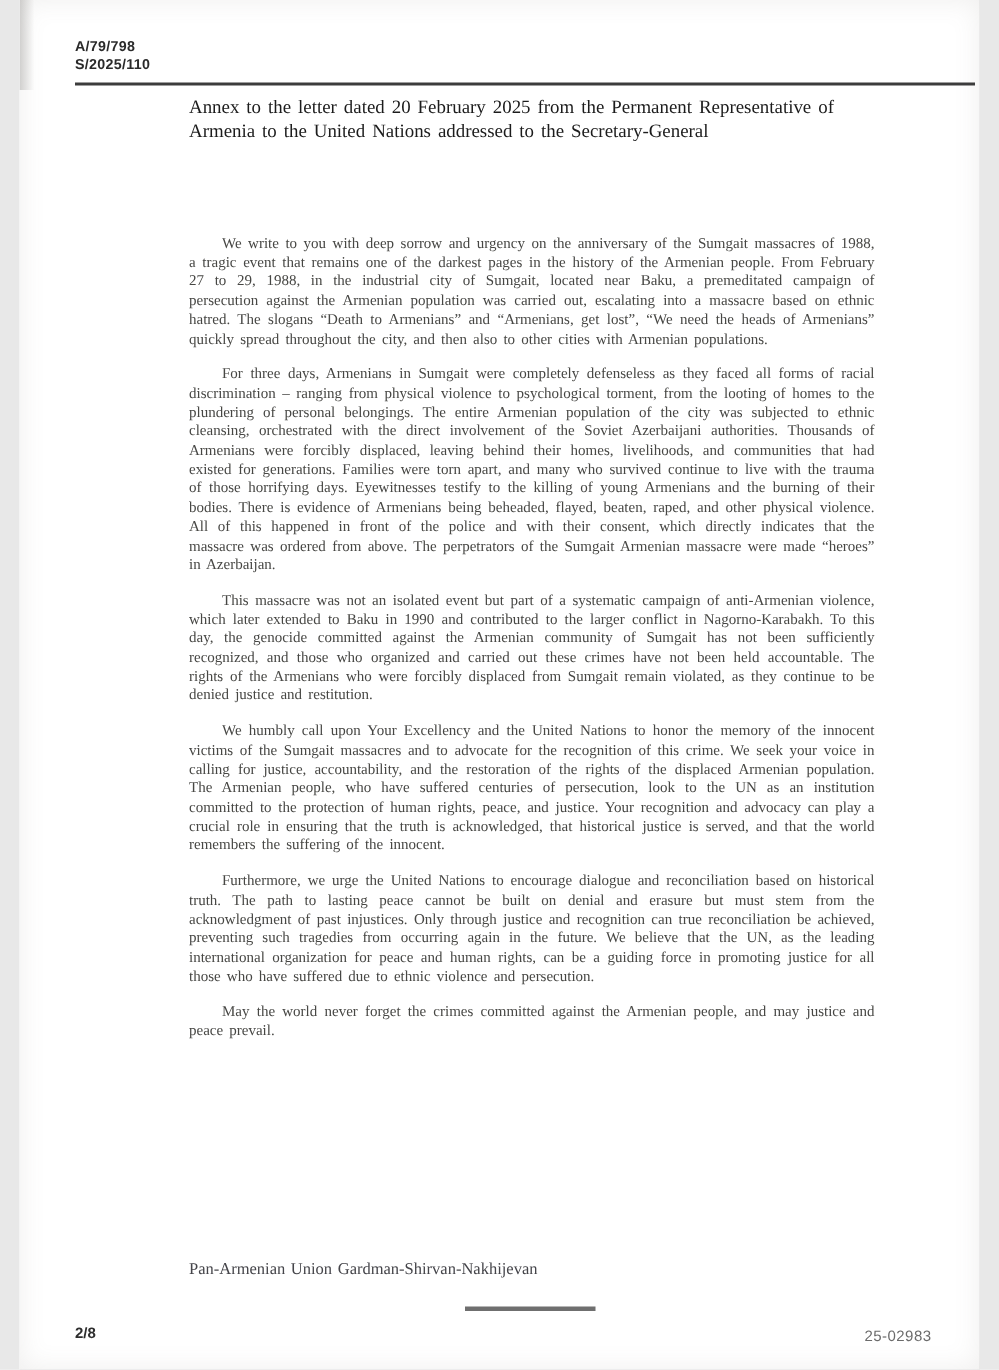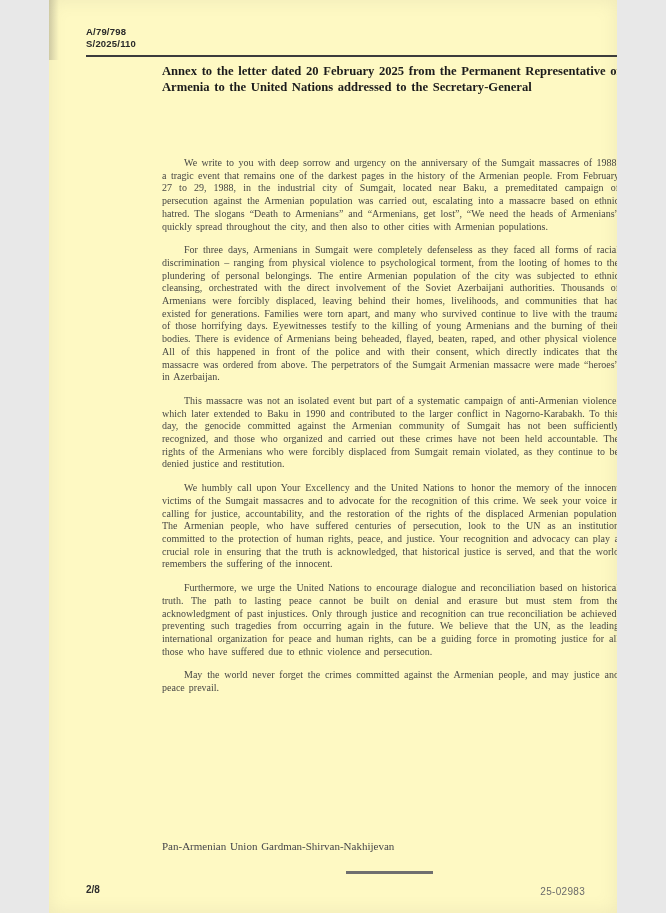--- a/index.html
+++ b/index.html
@@ -2,24 +2,24 @@
 <html><head>
 <meta charset="utf-8">
 <style>
   html, body {
     margin: 0;
     padding: 0;
     background: #e8e8e8;
   }
   .page {
     position: relative;
-    width: 568px;
+    width: 640px;
     height: 913px;
     margin: 0 auto;
-    background: #fef9c3;
+    background: #ffffff;
     box-shadow: inset 0 0 18px rgba(120,115,105,0.12);
     font-family: "Liberation Serif", serif;
     overflow: hidden;
     box-sizing: border-box;
   }
   
   .scan-edge {
     position: absolute;
     left: 0; top: 0;
     width: 10px; height: 60px;
@@ -42,21 +42,21 @@
     top: 55px;
     width: 600px;
     height: 2px;
     background: #3c3c3c;
   }
   .title {
     position: absolute;
     left: 113px;
     top: 63px;
     width: 460px;
-    font-weight: bold;
+    font-weight: normal;
     font-size: 12.6px;
     line-height: 16px;
     color: #1c1c1c;
     word-spacing: 1.5px;
   }
   .subtitle {
     position: absolute;
     left: 113px;
     top: 126px;
     width: 470px;

